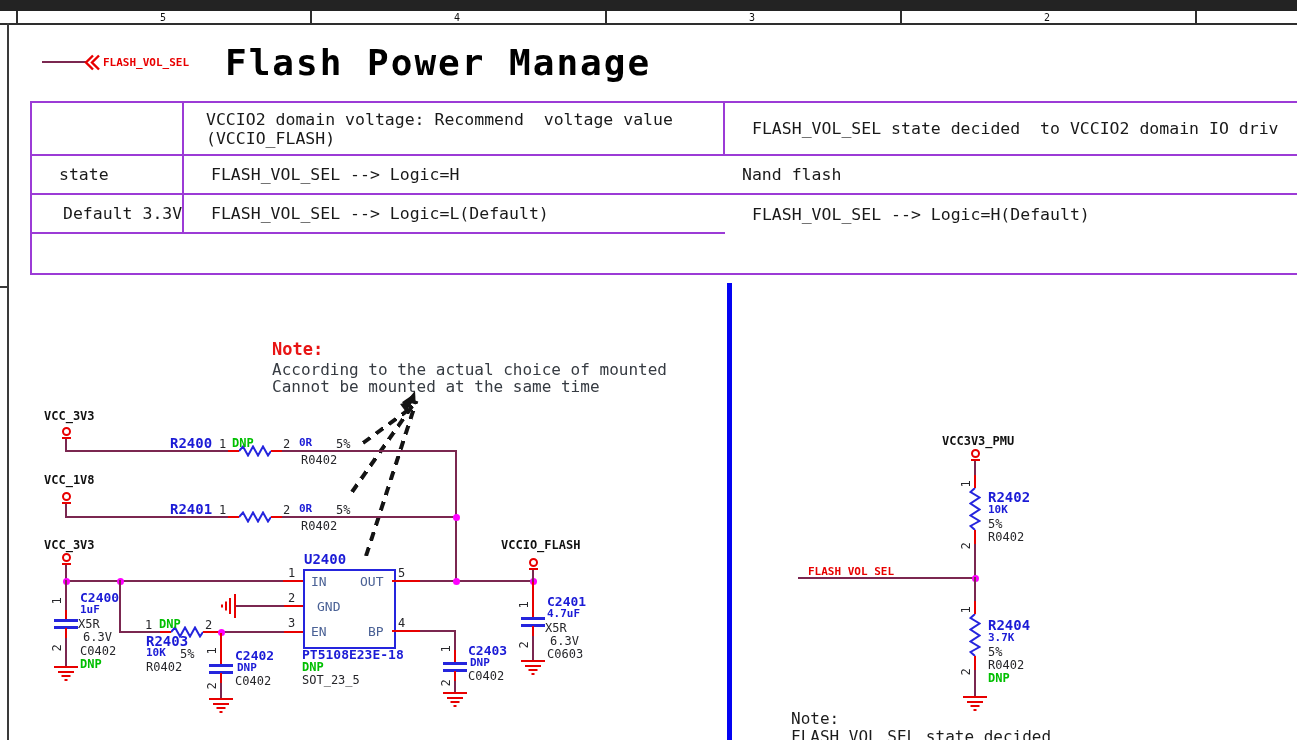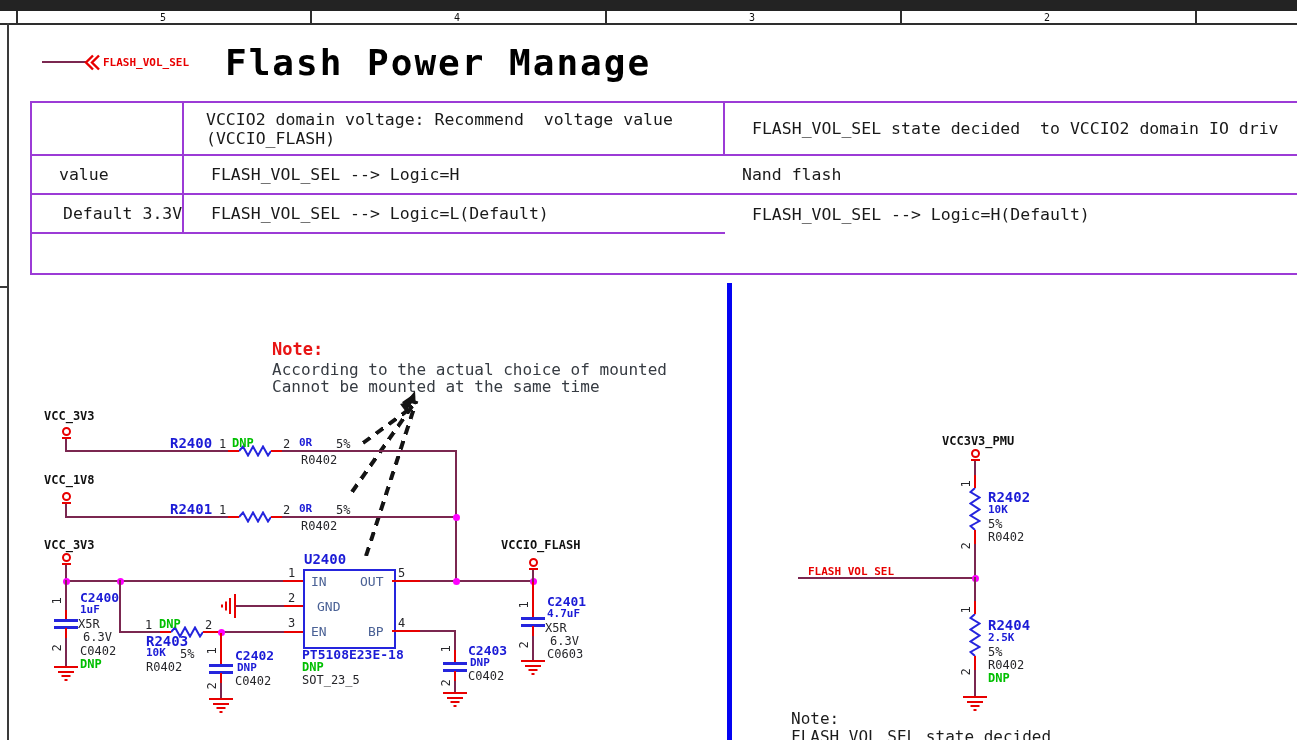--- a/index.html
+++ b/index.html
@@ -82,21 +82,21 @@
   <div class="abs title" style="left:225px;top:42px">Flash Power Manage</div>
 
   <div class="abs ptable">
     <div class="tc" style="padding-left:26px"></div>
     <div class="tc hdr2" style="padding-left:22px">
       <span>VCCIO2 domain voltage: Recommend  voltage value</span>
       <span>(VCCIO_FLASH)</span>
     </div>
     <div class="tc lastcol" style="padding-left:27px">FLASH_VOL_SEL state decided  to VCCIO2 domain IO driv</div>
 
-    <div class="tc" style="padding-left:27px">value</div>
+    <div class="tc" style="padding-left:27px">state</div>
     <div class="tc lastcol" style="padding-left:27px">FLASH_VOL_SEL --&gt; Logic=H</div>
 
     <div class="tc" style="padding-left:17px">Nand flash</div>
     <div class="tc" style="padding-left:31px">Default 3.3V, Optional 1.8V</div>
     <div class="tc lastcol" style="padding-left:27px">FLASH_VOL_SEL --&gt; Logic=L(Default)</div>
 
     <div class="tc lastrow lastcol" style="padding-left:27px">FLASH_VOL_SEL --&gt; Logic=H(Default)</div>
   </div>
 
   <div class="abs divider"></div>
@@ -341,21 +341,21 @@
   <div class="abs w" style="left:974px;top:670px;width:2px;height:26px"></div>
   <div class="abs gnd" style="left:961px;top:696px">
     <i style="top:0;width:24px"></i>
       <i style="top:4.5px;width:16px"></i>
       <i style="top:9px;width:9px"></i>
       <i style="top:13px;width:3px"></i>
   </div>
   <div class="abs pnum vnum" style="left:962px;top:603px">1</div>
   <div class="abs pnum vnum" style="left:962px;top:665px">2</div>
   <div class="abs ref" style="left:988px;top:617px">R2404</div>
-  <div class="abs val" style="left:988px;top:631px">2.5K</div>
+  <div class="abs val" style="left:988px;top:631px">3.7K</div>
   <div class="abs prp" style="left:988px;top:645px">5%</div>
   <div class="abs prp" style="left:988px;top:658px">R0402</div>
   <div class="abs dnp" style="left:988px;top:671px">DNP</div>
 
   <div class="abs noteb" style="left:791px;top:709px">Note:</div>
   <div class="abs noteb" style="left:791px;top:727px">FLASH_VOL_SEL state decided</div>
 
 </div>
 
 </body></html>

